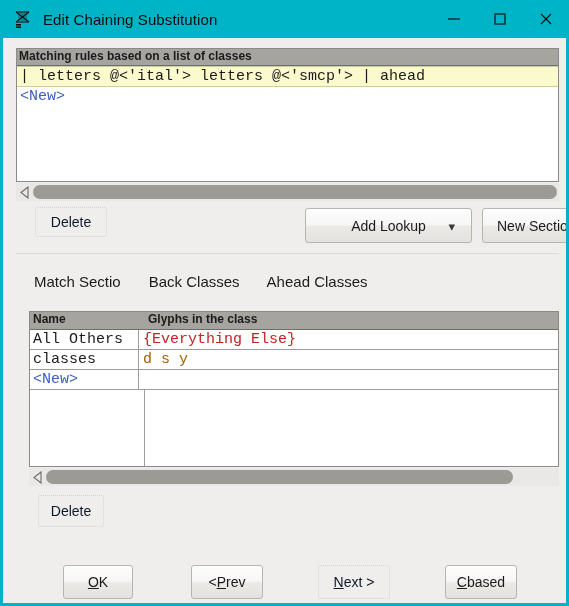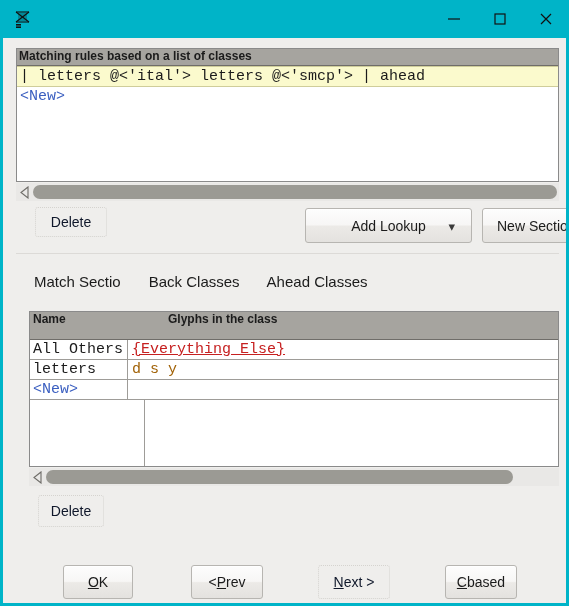--- a/index.html
+++ b/index.html
@@ -199,32 +199,31 @@
     left: 26px;
     top: 311px;
     width: 530px;
     height: 156px;
     background: #ffffff;
     border: 1px solid #8a8a8a;
     box-sizing: border-box;
     overflow: hidden;
   }
   .cls-header {
-    height: 28px;
+    height: 18px;
     background: #a6a49f;
     border-bottom: 1px solid #6f6d69;
     display: flex;
     font-size: 12px;
     font-weight: bold;
     color: #1b1b1b;
     font-family: "Liberation Sans", sans-serif;
     line-height: 15px;
     box-sizing: border-box;
     overflow: hidden;
-    gap: 20px;
   }
   .cls-header .col-name {
     width: 115px;
     flex: none;
     padding-left: 3px;
     box-sizing: border-box;
     white-space: nowrap;
   }
   .cls-header .col-glyphs {
     flex: 1 1 auto;
@@ -235,38 +234,38 @@
   .cls-row {
     display: flex;
     height: 20px;
     border-bottom: 1px solid #9e9c98;
     font-family: "Liberation Mono", monospace;
     font-size: 15px;
     line-height: 19px;
     box-sizing: border-box;
   }
   .cls-row .c-name {
-    width: 98px;
+    width: 109px;
     flex: none;
     padding-left: 3px;
     box-sizing: border-box;
     border-right: 1px solid #9e9c98;
     white-space: nowrap;
     overflow: hidden;
     color: #1b1b1b;
   }
   .cls-row .c-glyphs {
     flex: 1 1 auto;
     padding-left: 4px;
     box-sizing: border-box;
     white-space: nowrap;
     overflow: hidden;
     color: #a16207;
   }
-  .cls-row .c-glyphs.everything { color: #c62020; text-decoration: underline; }
+  .cls-row .c-glyphs.everything { color: #c62020; }
   .cls-row .c-name.newitem { color: #3b5fc0; }
   .cls-filler {
     display: flex;
     height: 76px;
   }
   .cls-filler .f-name {
     width: 115px;
     flex: none;
     border-right: 1px solid #9e9c98;
     box-sizing: border-box;
@@ -294,20 +293,21 @@
           <path d="M3 3 L16 13"></path>
           <path d="M16 3 L3 13"></path>
           <path d="M3 3 L16 3"></path>
           <path d="M3 13 L16 13"></path>
           <path d="M5 5 L14 5 M5 7 L14 7 M5 9 L14 9 M5 11 L14 11" stroke-width="0.7" opacity="0.75"></path>
         </g>
         <rect x="3" y="15" width="5" height="1.6" fill="#111"></rect>
         <rect x="3" y="17.4" width="5" height="1.6" fill="#111"></rect>
       </svg>
     </div>
+    <div class="title-text">Edit Chaining Substitution</div>
     <div class="title-spacer"></div>
     <div class="win-btn">
       <svg width="18" height="18" viewBox="0 0 18 18">
         <path d="M3 9 H15" stroke="#111" stroke-width="1.2"></path>
       </svg>
     </div>
     <div class="win-btn">
       <svg width="18" height="18" viewBox="0 0 18 18">
         <rect x="4" y="4" width="10" height="10" fill="none" stroke="#111" stroke-width="1.2"></rect>
       </svg>
@@ -358,21 +358,21 @@
   <div class="classes-panel">
     <div class="cls-header">
       <div class="col-name">Name</div>
       <div class="col-glyphs">Glyphs in the class</div>
     </div>
     <div class="cls-row">
       <div class="c-name">All Others</div>
       <div class="c-glyphs everything">{Everything Else}</div>
     </div>
     <div class="cls-row">
-      <div class="c-name">letters</div>
+      <div class="c-name">classes</div>
       <div class="c-glyphs">d s y</div>
     </div>
     <div class="cls-row">
       <div class="c-name newitem">&lt;New&gt;</div>
       <div class="c-glyphs"></div>
     </div>
     <div class="cls-filler">
       <div class="f-name"></div>
       <div class="f-rest"></div>
     </div>

